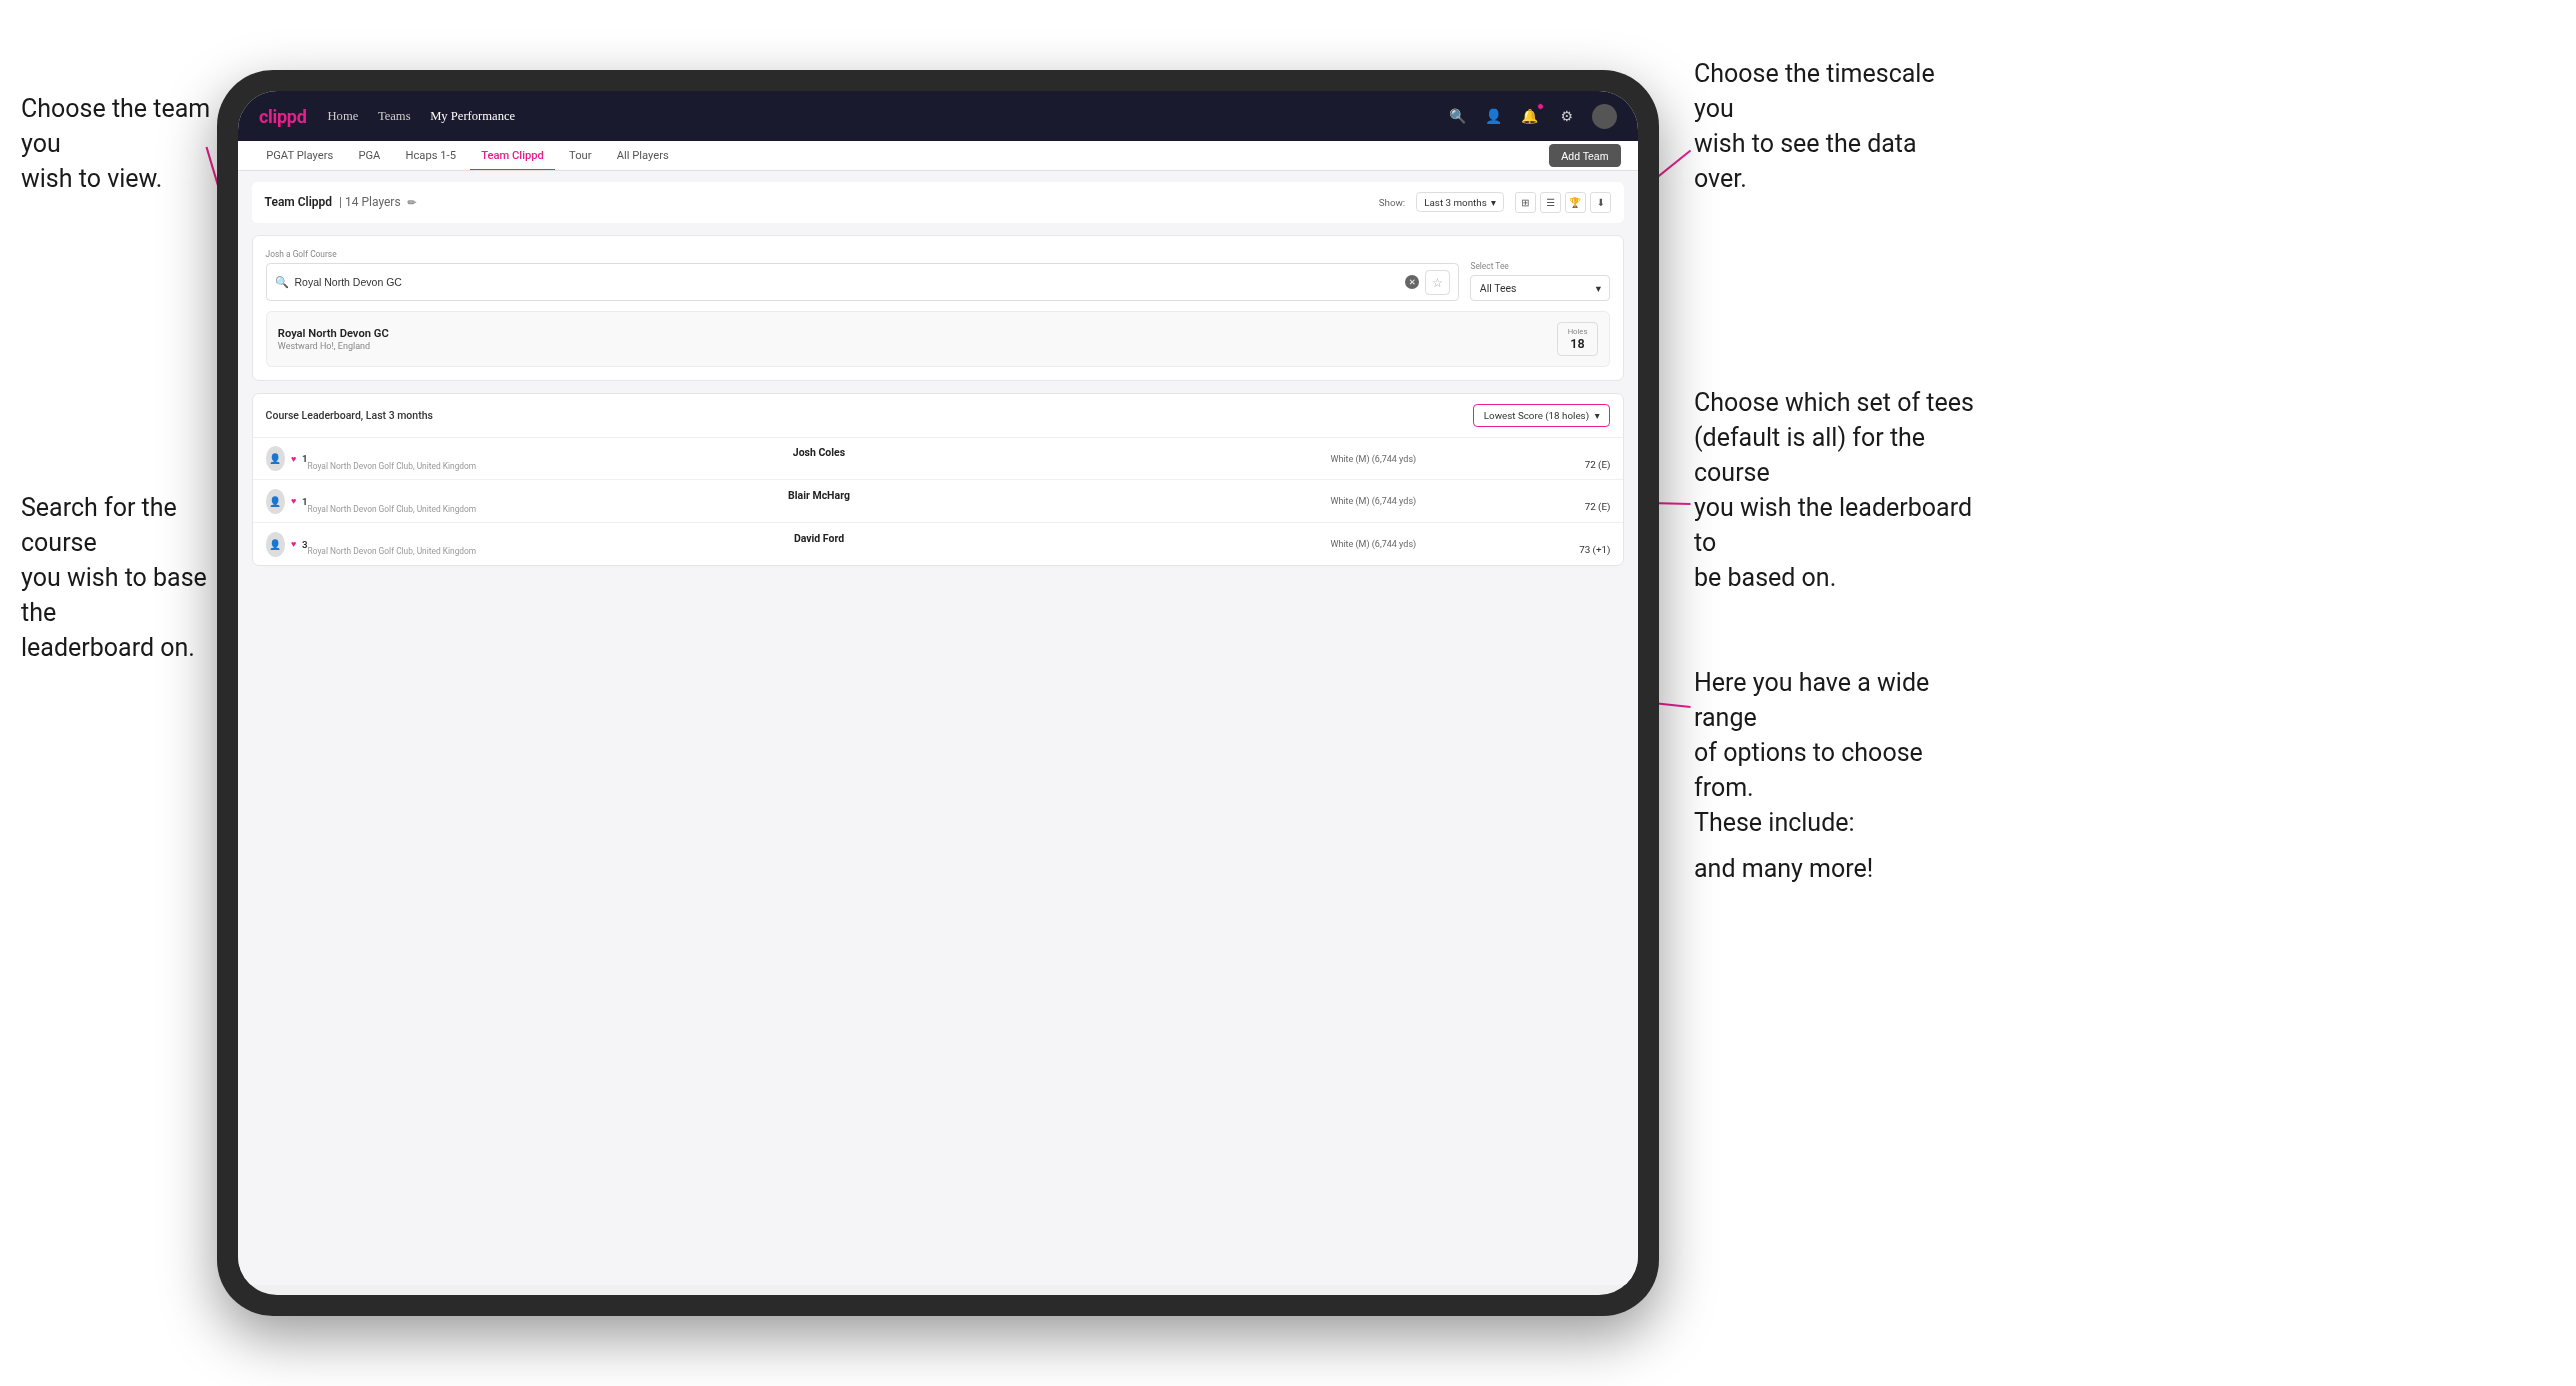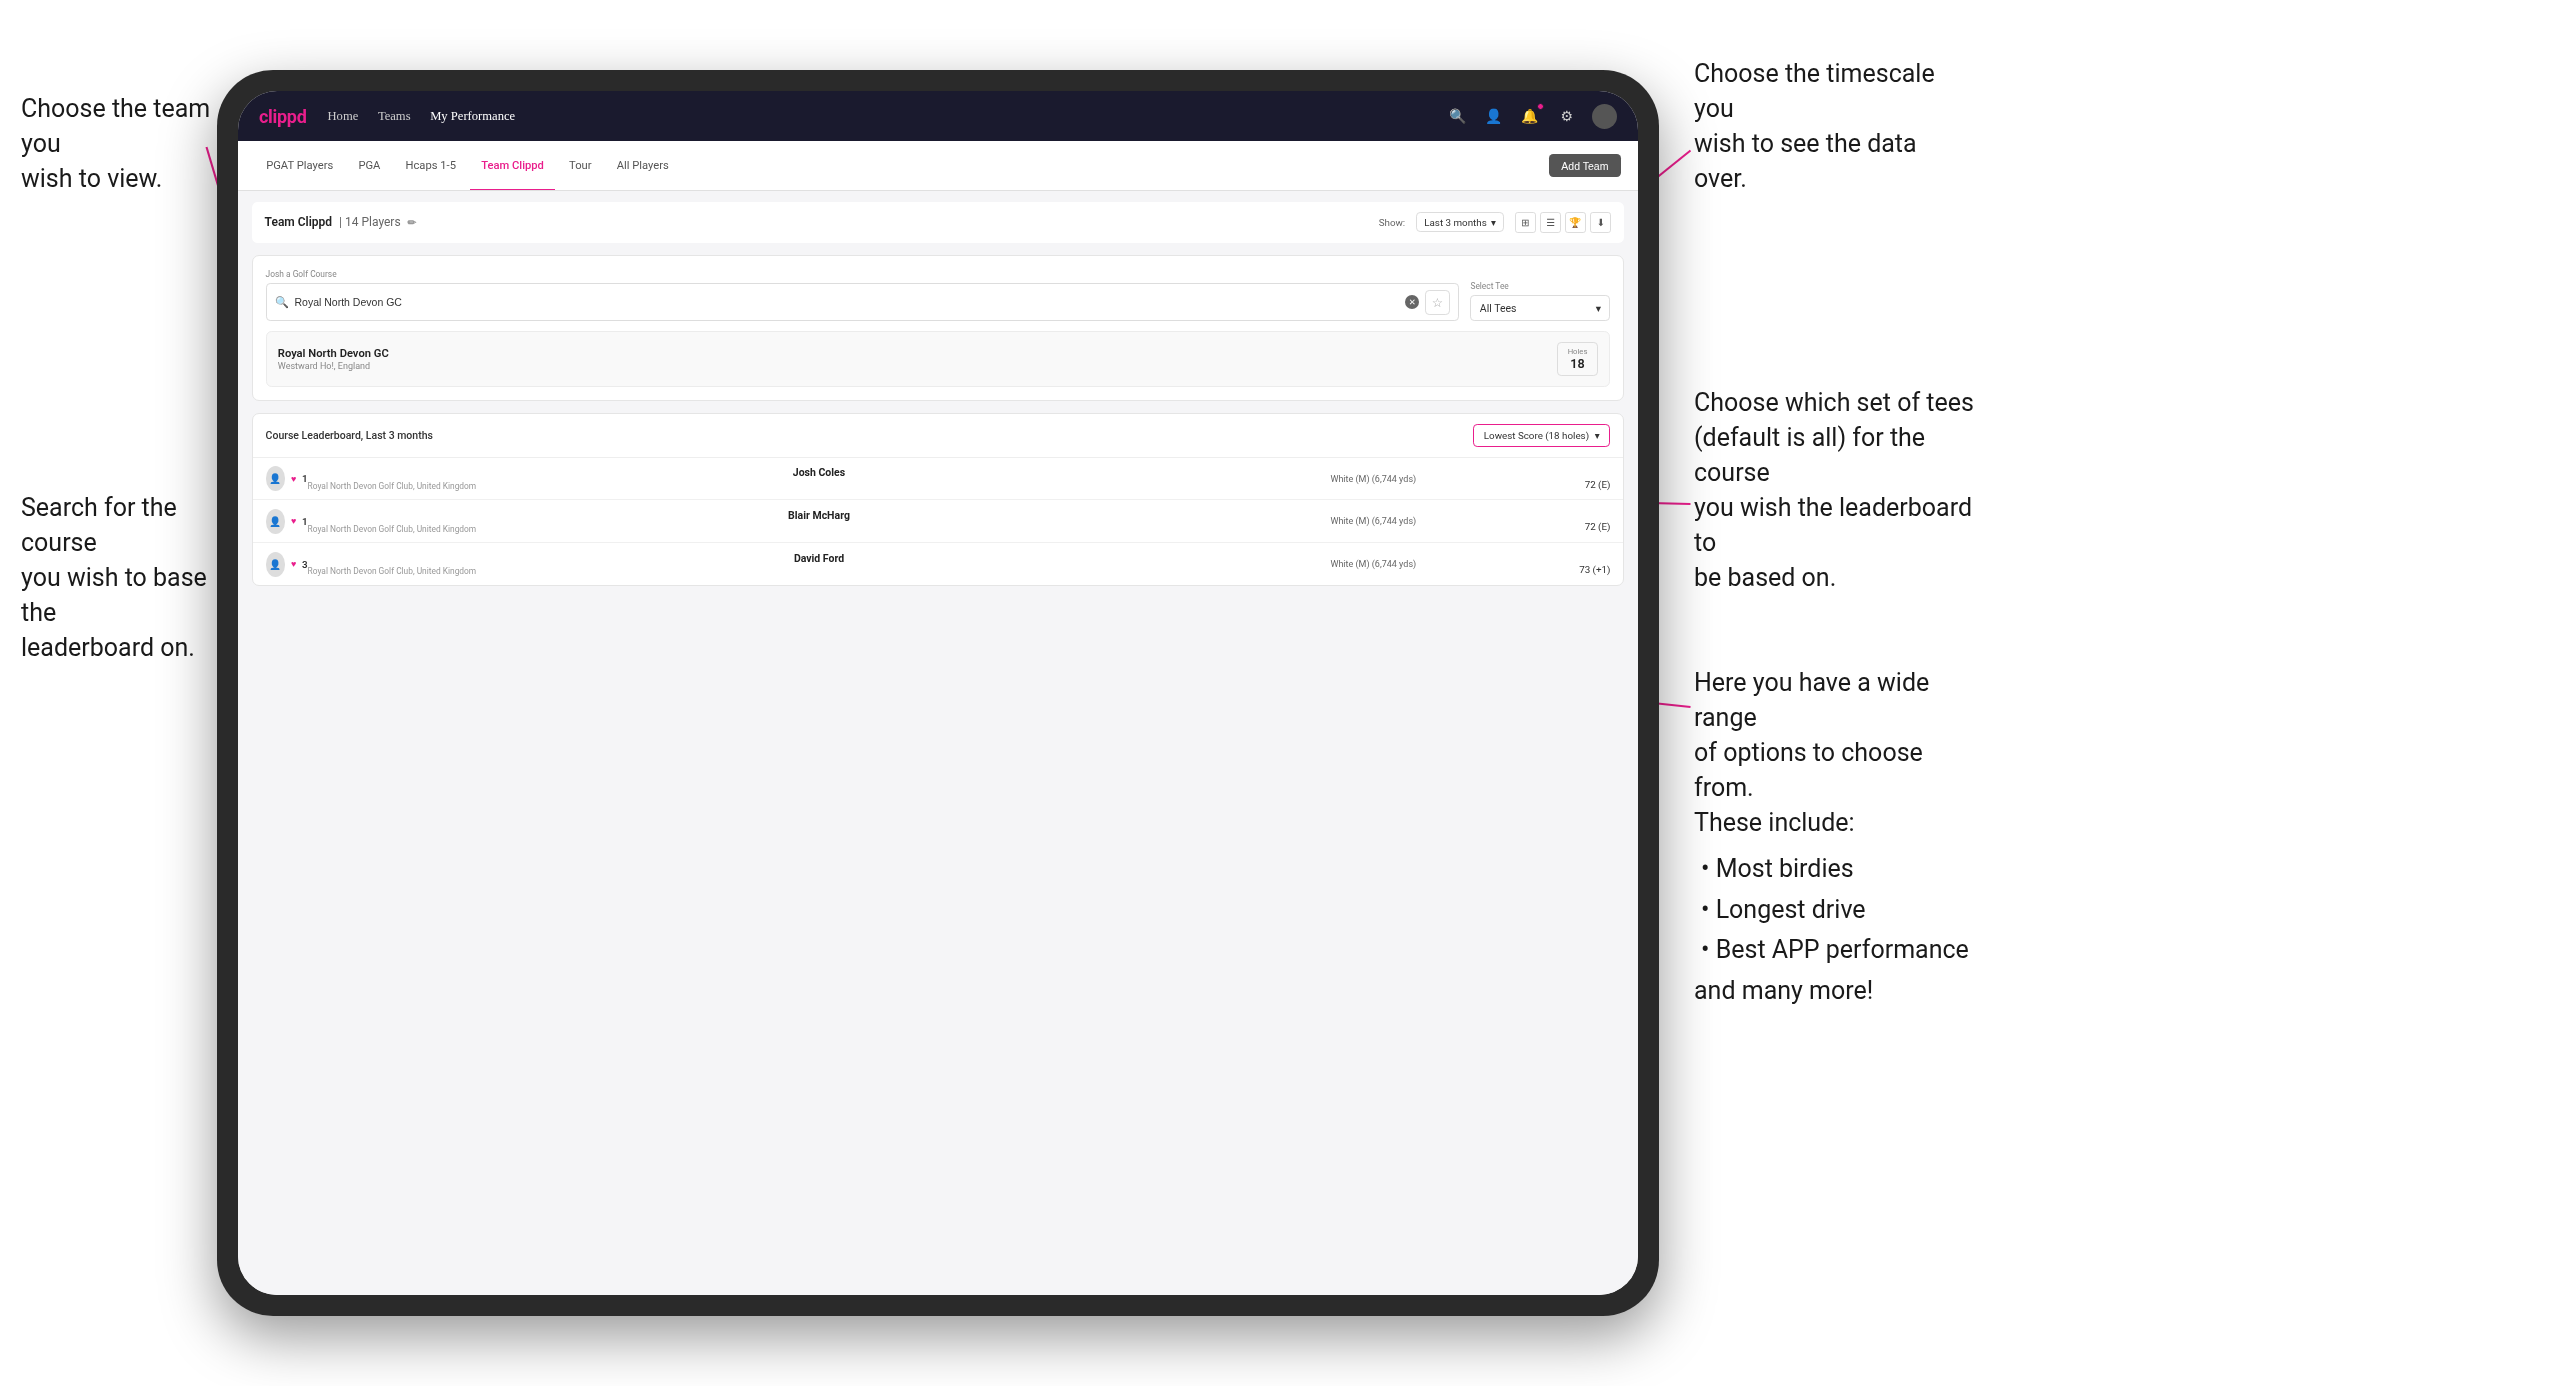--- a/index.html
+++ b/index.html
@@ -102,21 +102,21 @@
       width: 25px;
       height: 25px;
       background: #555;
       border-radius: 50%;
       cursor: pointer;
     }
 
     
     .subnav {
       background: #fff;
-      height: 50px;
+      height: 30px;
       display: flex;
       align-items: center;
       padding: 0 17px;
       border-bottom: 0.7px solid #e0e0e0;
       gap: 0;
     }
 
     .subnav-tabs {
       display: flex;
       flex: 1;
@@ -589,25 +589,20 @@
   <span style="white-space:pre-line;">Choose which set of tees
 (default is all) for the course
 you wish the leaderboard to
 be based on.</span>
 </div>
 
 <div class="annotation ann-right-3">
   <div style="white-space:pre-line; margin-bottom:11.2px;">Here you have a wide range
 of options to choose from.
 These include:</div>
-  <ul style="list-style: none; padding-left: 7px;">
-    <li style="margin-bottom:5.6px;">• <span>Most birdies</span></li>
-    <li style="margin-bottom:5.6px;">• <span>Longest drive</span></li>
-    <li style="margin-bottom:5.6px;">• <span>Best APP performance</span></li>
-  </ul>
   <div style="margin-top:4px;">and many more!</div>
 </div>
 
 <div class="tablet-frame">
   <div class="tablet-screen">
 
     <div class="navbar">
       <div class="nav-logo">clippd</div>
       <div class="nav-links">
         <a class="nav-link">Home</a>

